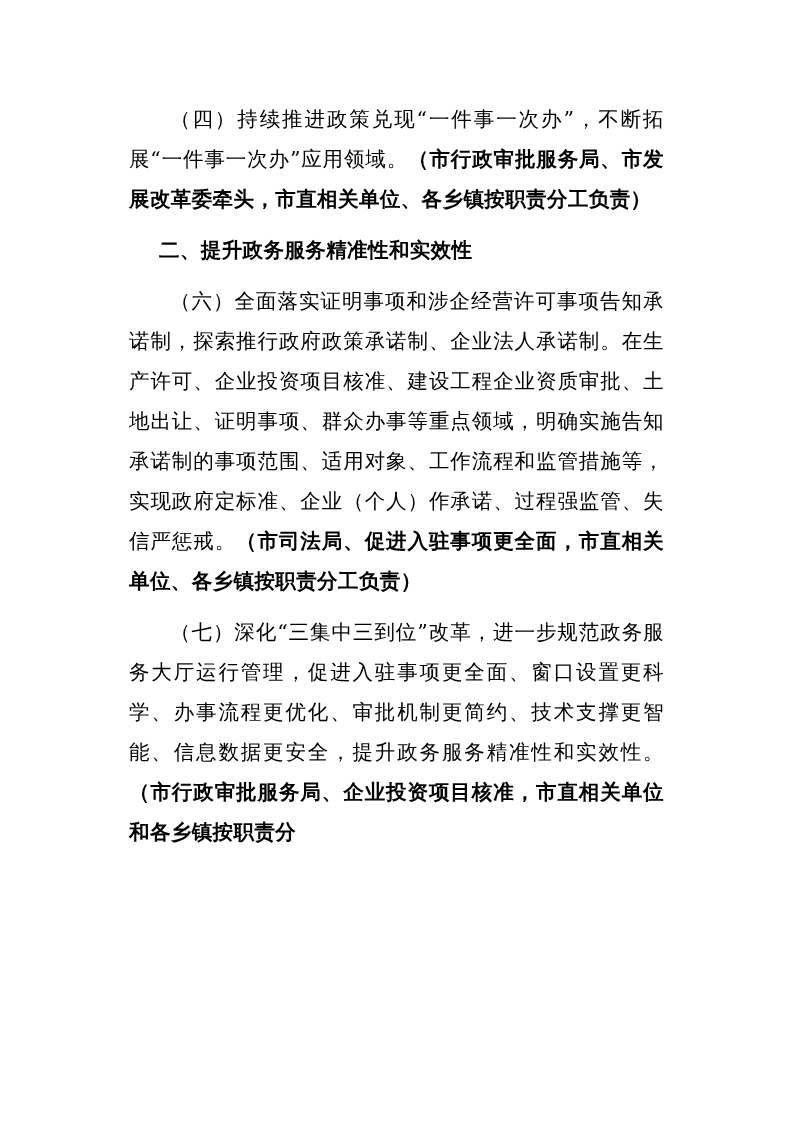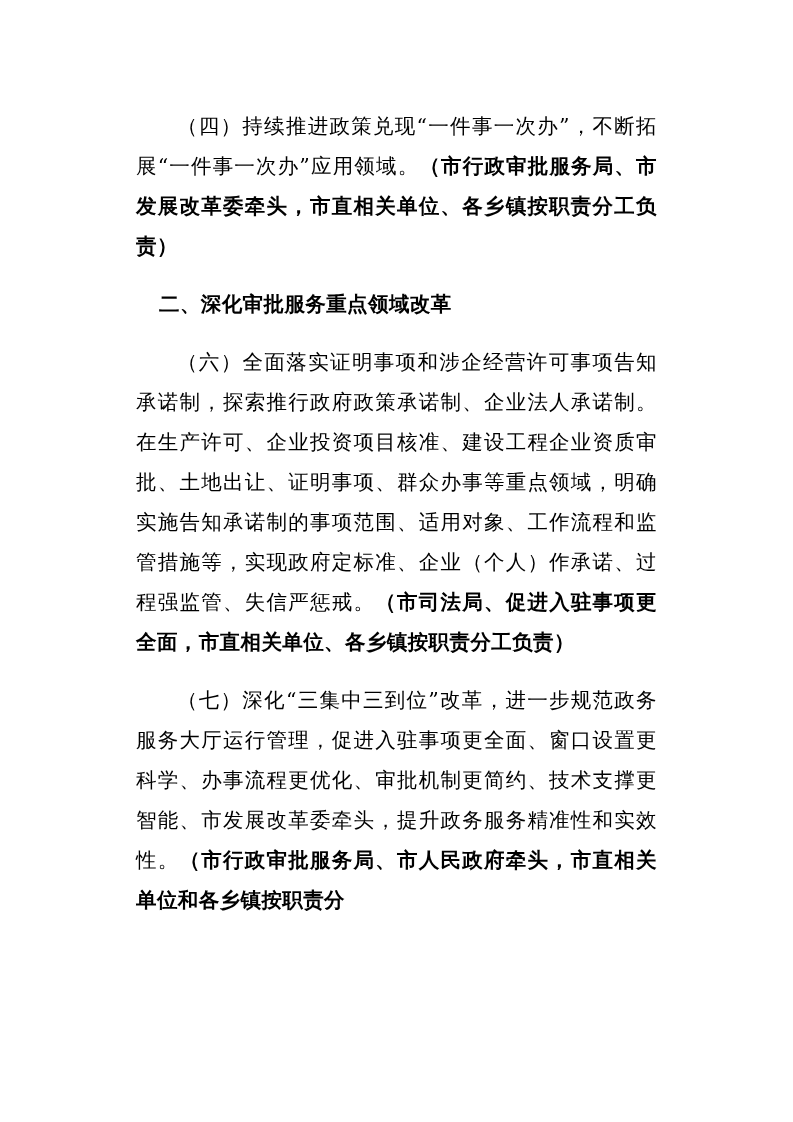--- a/index.html
+++ b/index.html
@@ -22,21 +22,21 @@
     padding: 88px 118px 60px 118px;
     background: #ffffff;
   }
   .doc-body {
     font-size: 20.5px;
     line-height: 40px;
     text-align: justify;
     text-justify: inter-ideograph;
   }
   p.para {
-    margin: 18px;
+    margin: 11px;
     padding: 0;
     text-indent: 2em;
     letter-spacing: 0.4px;
   }
   p.heading {
     margin: 0;
     padding: 0;
     text-indent: 2em;
     font-weight: bold;
     letter-spacing: 0.4px;
@@ -44,17 +44,17 @@
   .bold {
     font-weight: bold;
   }
 </style>
 </head>
 <body>
 
 <div class="page">
   <div class="doc-body" id="doc-body">
       <p class="para" id="para-4"><span>（四）持续推进政策兑现“一件事一次办”，不断拓展“一件事一次办”应用领域。</span><span class="bold">（市行政审批服务局、市发展改革委牵头，市直相关单位、各乡镇按职责分工负责）</span></p>
-      <p class="heading" id="heading-2"><span class="bold">二、深化审批服务重点领域改革</span></p>
+      <p class="heading" id="heading-2"><span class="bold">二、提升政务服务精准性和实效性</span></p>
       <p class="para" id="para-6"><span>（六）全面落实证明事项和涉企经营许可事项告知承诺制，探索推行政府政策承诺制、企业法人承诺制。在生产许可、企业投资项目核准、建设工程企业资质审批、土地出让、证明事项、群众办事等重点领域，明确实施告知承诺制的事项范围、适用对象、工作流程和监管措施等，实现政府定标准、企业（个人）作承诺、过程强监管、失信严惩戒。</span><span class="bold">（市司法局、促进入驻事项更全面，市直相关单位、各乡镇按职责分工负责）</span></p>
-      <p class="para" id="para-7"><span>（七）深化“三集中三到位”改革，进一步规范政务服务大厅运行管理，促进入驻事项更全面、窗口设置更科学、办事流程更优化、审批机制更简约、技术支撑更智能、市发展改革委牵头，提升政务服务精准性和实效性。</span><span class="bold">（市行政审批服务局、市人民政府牵头，市直相关单位和各乡镇按职责分</span></p>
+      <p class="para" id="para-7"><span>（七）深化“三集中三到位”改革，进一步规范政务服务大厅运行管理，促进入驻事项更全面、窗口设置更科学、办事流程更优化、审批机制更简约、技术支撑更智能、信息数据更安全，提升政务服务精准性和实效性。</span><span class="bold">（市行政审批服务局、企业投资项目核准，市直相关单位和各乡镇按职责分</span></p>
     </div>
 </div>
 
 </body></html>

